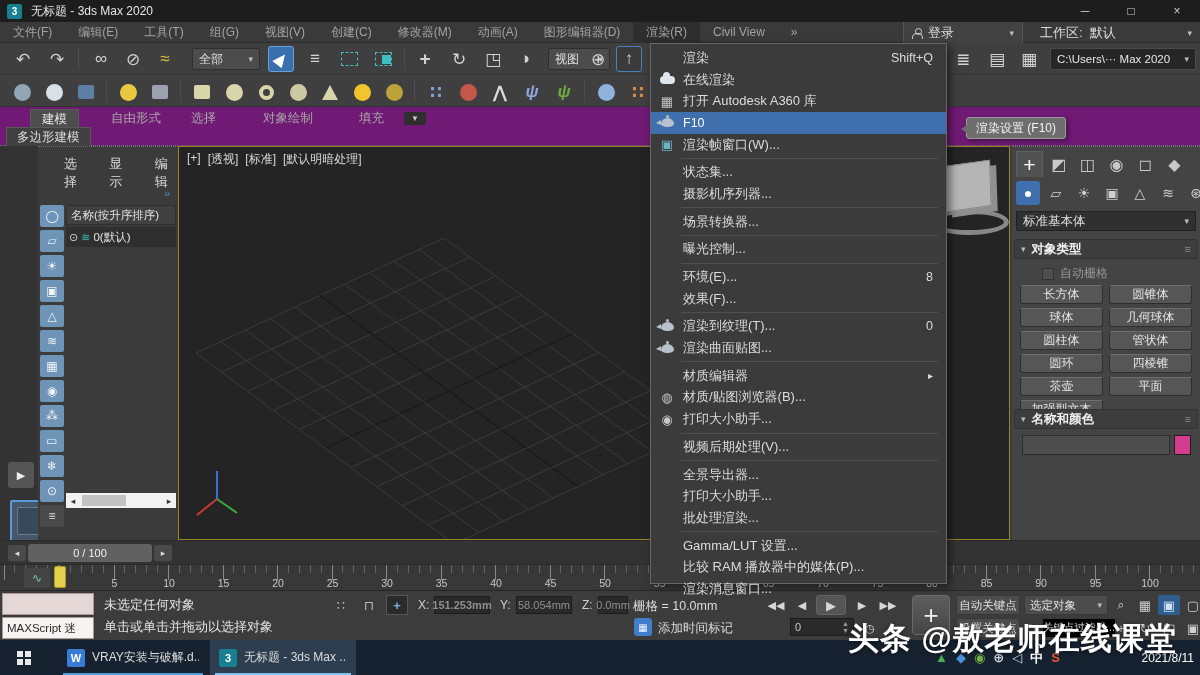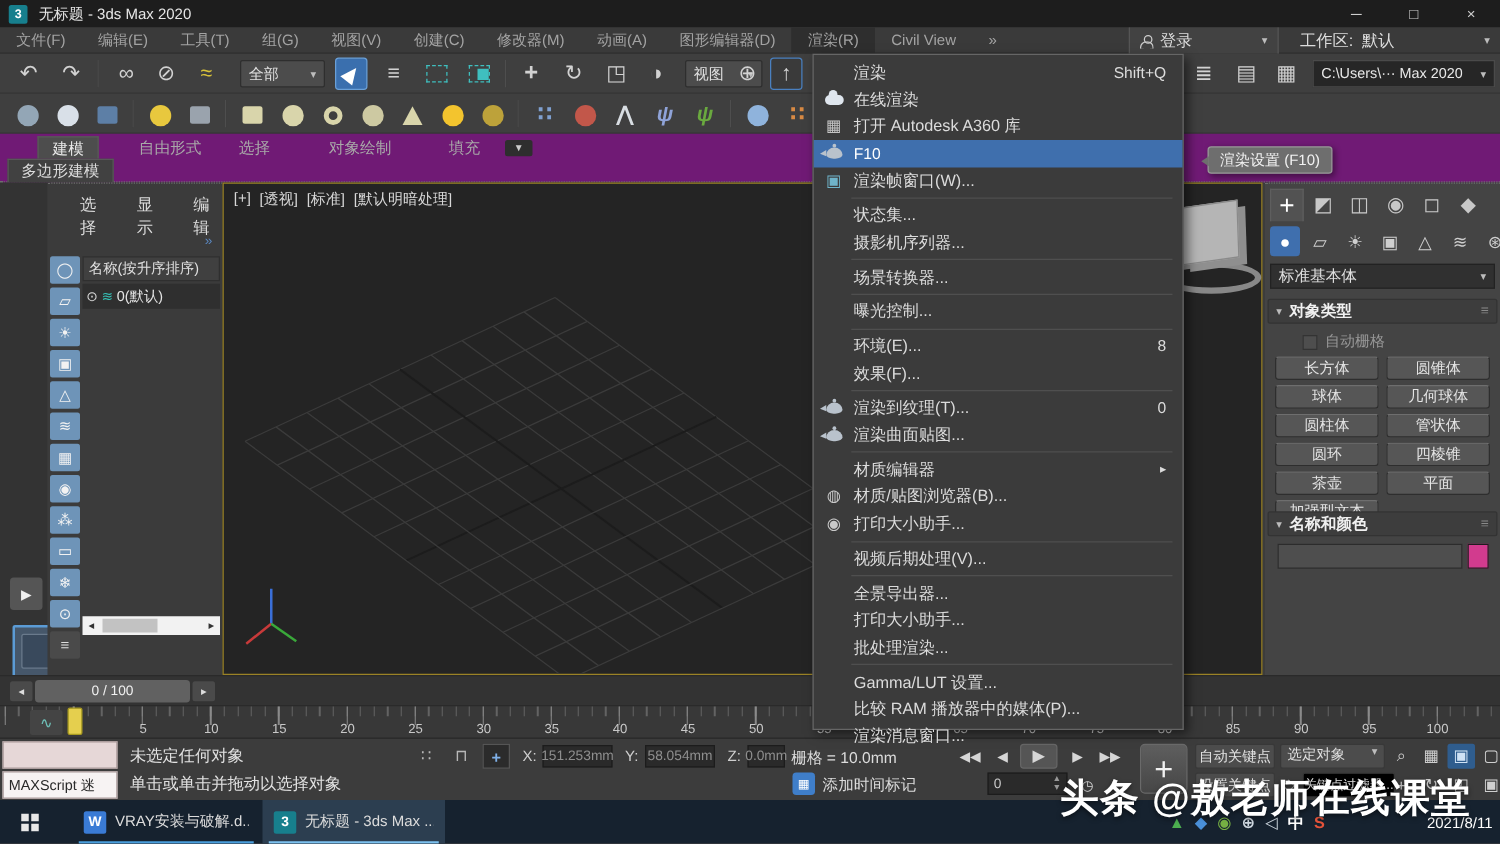--- a/index.html
+++ b/index.html
@@ -179,21 +179,21 @@
   .pb{position:absolute;top:4px;width:24px;height:20px;display:flex;align-items:center;justify-content:center;color:#d6d6d6;font-size:11px;}
   .pb.big{width:30px;background:#555;border:1px solid #666;border-radius:3px;font-size:13px;}
   .framebox{position:absolute;left:790px;top:27px;width:64px;height:18px;background:#2a2a2a;border:1px solid #1c1c1c;
             color:#c8c8c8;font-size:11px;display:flex;align-items:center;padding:0 4px;}
   .framebox .sp{margin-left:auto;color:#999;font-size:7px;line-height:7px;text-align:center;}
   .keybtn{position:absolute;left:912px;top:4px;width:38px;height:40px;background:linear-gradient(#5e5e5e,#464646);
           border:1px solid #6a6a6a;border-radius:4px;color:#f0f0f0;font-size:26px;display:flex;align-items:center;justify-content:center;}
   .skbtn{position:absolute;width:64px;height:20px;background:#4c4c4c;border:1px solid #383838;border-radius:2px;
          font-size:11.5px;color:#e0e0e0;display:flex;align-items:center;justify-content:center;}
   .seldrop{position:absolute;left:1024px;top:4px;width:84px;height:20px;background:#4c4c4c;border:1px solid #383838;border-radius:2px;
-           font-size:11.5px;color:#e0e0e0;display:flex;align-items:flex-start;padding:0 5px;}
+           font-size:11.5px;color:#e0e0e0;display:flex;align-items:center;padding:0 5px;}
   .seldrop .caret{margin-left:auto;}
   .kf-lab{position:absolute;left:1042px;top:27px;width:74px;height:20px;background:#000000;border:1px solid #383838;border-radius:2px;
           font-size:10.5px;color:#e0e0e0;display:flex;align-items:center;justify-content:center;white-space:nowrap;overflow:hidden;}
   .nav-ico{position:absolute;width:22px;height:20px;display:flex;align-items:center;justify-content:center;color:#cfcfcf;font-size:13px;}
   .nav-ico.blue{background:#2f5d8e;border-radius:2px;color:#cfe2f5;}
 
   
   .taskbar{position:absolute;left:0;top:640px;width:1200px;height:35px;background:#16222f;z-index:40;}
   .startbtn{position:absolute;left:0;top:0;width:48px;height:35px;display:flex;align-items:center;justify-content:center;}
   .winlogo{width:14px;height:14px;display:grid;grid-template-columns:6px 6px;grid-template-rows:6px 6px;gap:2px;}
@@ -681,21 +681,21 @@
 
   <div class="statusbar">
     <div class="mxs-pink"></div>
     <div class="mxs-white">MAXScript 迷</div>
     <div class="prompt1">未选定任何对象</div>
     <div class="prompt2">单击或单击并拖动以选择对象</div>
     <span class="sb-ico" style="left:330px;">∷</span>
     <span class="sb-ico" style="left:358px;">⊓</span>
     <span class="sb-ico xyzbox" style="left:386px;">+</span>
     <span class="coord-lab" style="left:418px;">X:</span>
-    <span class="coord-f" style="left:434px;width:56px;">151.253mm</span>
+    <span class="coord-f" style="left:434px;width:56px;font-weight:bold;">151.253mm</span>
     <span class="coord-lab" style="left:500px;">Y:</span>
     <span class="coord-f" style="left:516px;width:56px;">58.054mm</span>
     <span class="coord-lab" style="left:582px;">Z:</span>
     <span class="coord-f" style="left:598px;width:30px;">0.0mm</span>
     <span class="grid-lab">栅格 = 10.0mm</span>
     <span class="ttag-ico">▦</span>
     <span class="ttag-lab">添加时间标记</span>
     <span class="pb" style="left:764px;">◀◀</span>
     <span class="pb" style="left:790px;">◀</span>
     <span class="pb big" style="left:816px;">▶</span>

